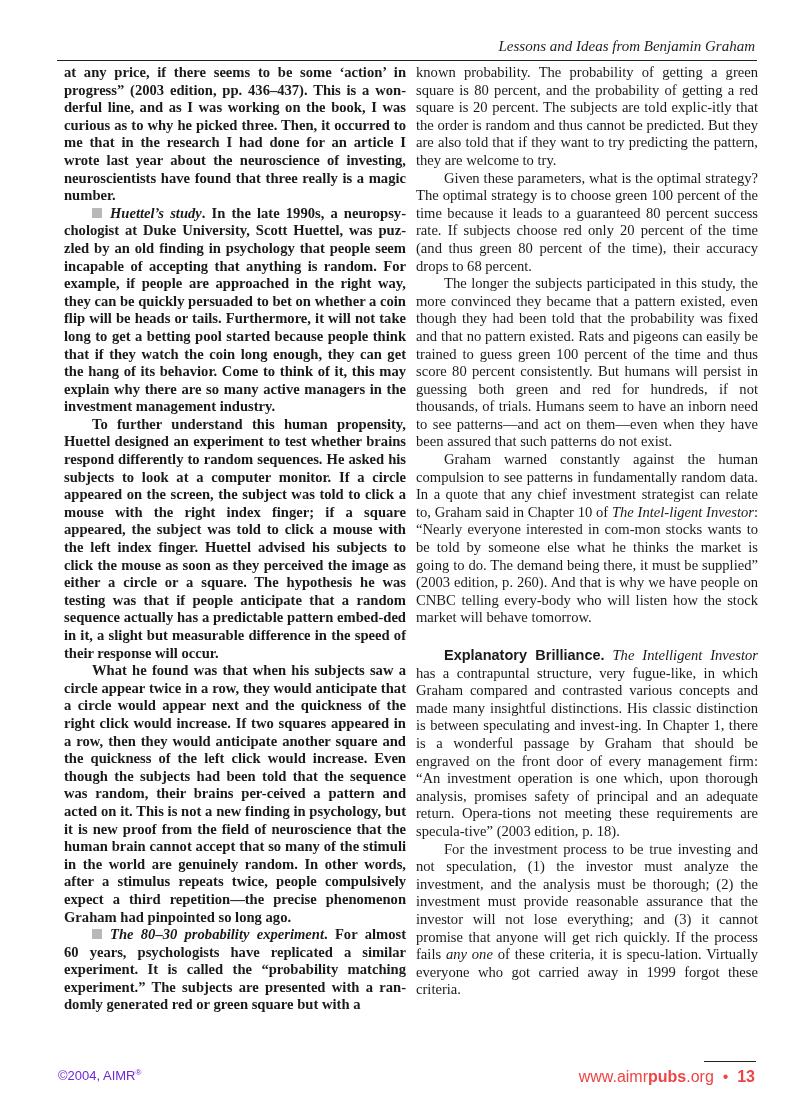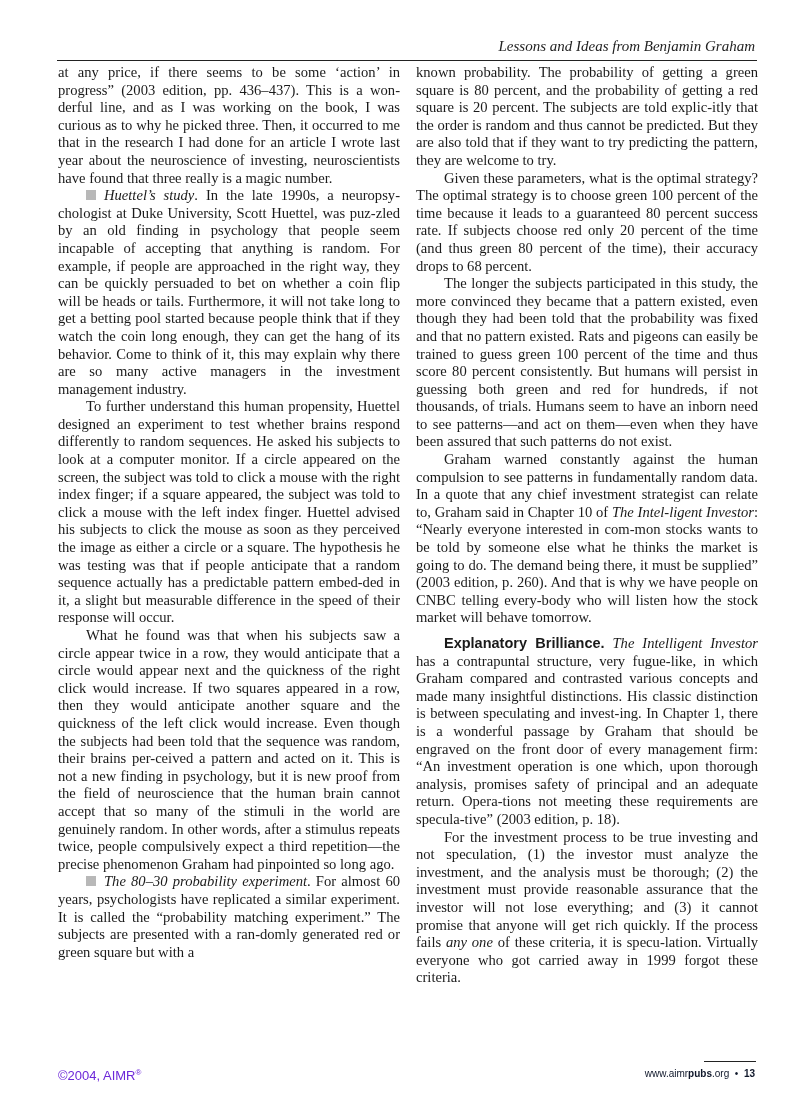--- a/index.html
+++ b/index.html
@@ -10,42 +10,42 @@
   }
   .running-head .title {
     position: absolute; right: 2px; top: 28px;
     font-family: "Liberation Serif", serif; font-style: italic; font-size: 15px; color: #222;
   }
   .col {
     position: absolute; top: 64px; width: 342px;
     font-family: "Liberation Serif", serif; font-size: 14.6px; line-height: 17.6px;
     text-align: justify; hyphens: manual;
   }
-  .col.left { left: 58px; }
+  .col.left { left: 64px; font-weight: bold; }
   .col.right { left: 416px; }
   .col p { margin: 0; }
   .col p.indent { text-indent: 28px; }
-  .col p.section { margin-top: 8px; text-indent: 28px; }
+  .col p.section { margin-top: 20px; text-indent: 28px; }
   .bullet {
     display: inline-block; width: 10px; height: 10px; background: #b8b8b8;
     margin-right: 8px; vertical-align: 0px; text-indent: 0;
   }
   .ital { font-style: italic; }
   .head-bold { font-family: "Liberation Sans", sans-serif; font-weight: bold; font-size: 14.5px; }
   .footer-left {
     position: absolute; left: 58px; top: 1068px;
     font-family: "Liberation Sans", sans-serif; font-size: 13px; color: #6d28d9;
   }
   .footer-left sup { font-size: 8px; }
   .footer-rule {
     position: absolute; left: 704px; top: 1061px; width: 52px; height: 0; border-top: 1.5px solid #222;
   }
   .footer-right {
     position: absolute; right: 45px; top: 1068px;
-    font-family: "Liberation Sans", sans-serif; font-size: 10px; color: #0f172a;
+    font-family: "Liberation Sans", sans-serif; font-size: 16px; color: #ef4444;
   }
   .footer-right b { font-weight: bold; }
 </style>
 </head>
 <body>
 
 <div class="running-head">
   <span class="title">Lessons and Ideas from Benjamin Graham</span>
 </div>
 

